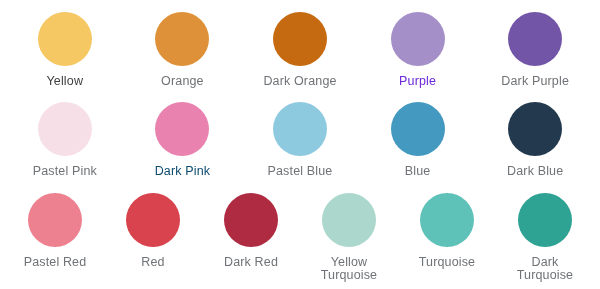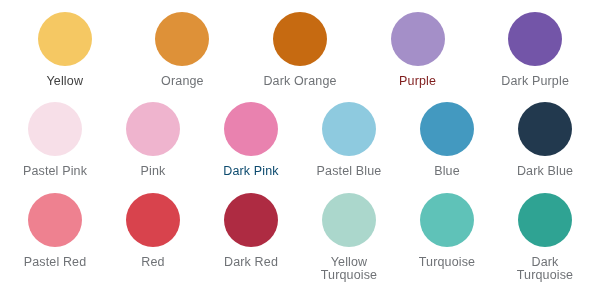--- a/index.html
+++ b/index.html
@@ -67,35 +67,31 @@
       <div class="swatch">
         <div class="swatch-dot" style="background: rgb(222, 145, 56);"></div>
         <div class="swatch-label" style="color: rgb(111, 114, 118);">Orange</div>
       </div>
       <div class="swatch">
         <div class="swatch-dot" style="background: rgb(198, 106, 17);"></div>
         <div class="swatch-label" style="color: rgb(111, 114, 118);">Dark Orange</div>
       </div>
       <div class="swatch">
         <div class="swatch-dot" style="background: rgb(164, 143, 200);"></div>
-        <div class="swatch-label" style="color: #7f1d1d;">Purple</div>
+        <div class="swatch-label" style="color: #6d28d9;">Purple</div>
       </div>
       <div class="swatch">
         <div class="swatch-dot" style="background: rgb(115, 85, 168);"></div>
         <div class="swatch-label" style="color: rgb(111, 114, 118);">Dark Purple</div>
       </div>
     </div>
     <div class="swatch-row">
       <div class="swatch">
         <div class="swatch-dot" style="background: rgb(247, 223, 232);"></div>
         <div class="swatch-label" style="color: rgb(111, 114, 118);">Pastel Pink</div>
-      </div>
-      <div class="swatch">
-        <div class="swatch-dot" style="background: rgb(239, 180, 206);"></div>
-        <div class="swatch-label" style="color: rgb(111, 114, 118);">Pink</div>
       </div>
       <div class="swatch">
         <div class="swatch-dot" style="background: rgb(233, 130, 175);"></div>
         <div class="swatch-label" style="color: #0c4a6e;">Dark Pink</div>
       </div>
       <div class="swatch">
         <div class="swatch-dot" style="background: rgb(142, 202, 223);"></div>
         <div class="swatch-label" style="color: rgb(111, 114, 118);">Pastel Blue</div>
       </div>
       <div class="swatch">

